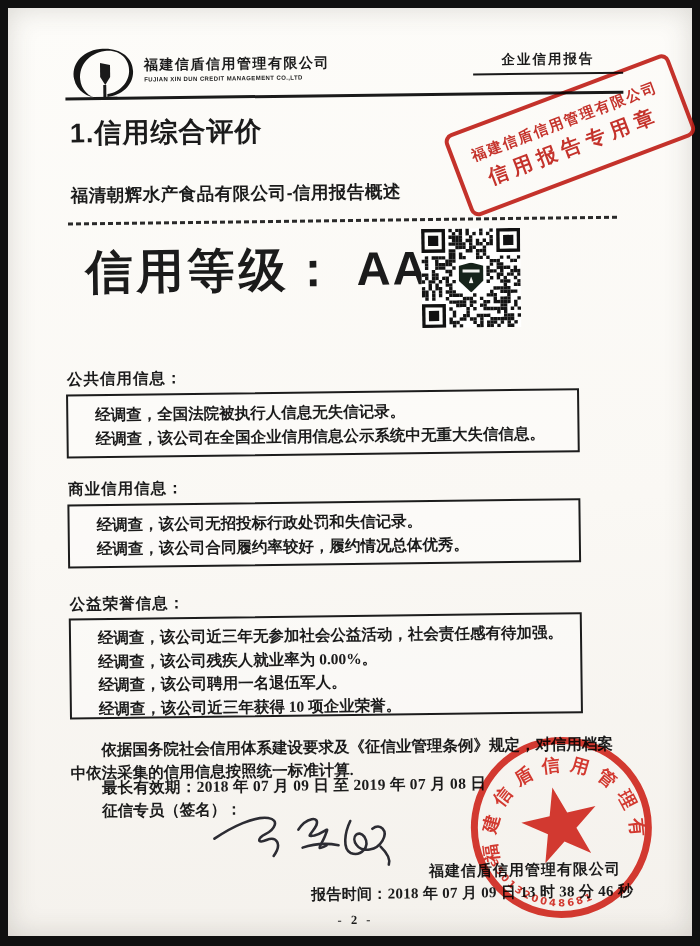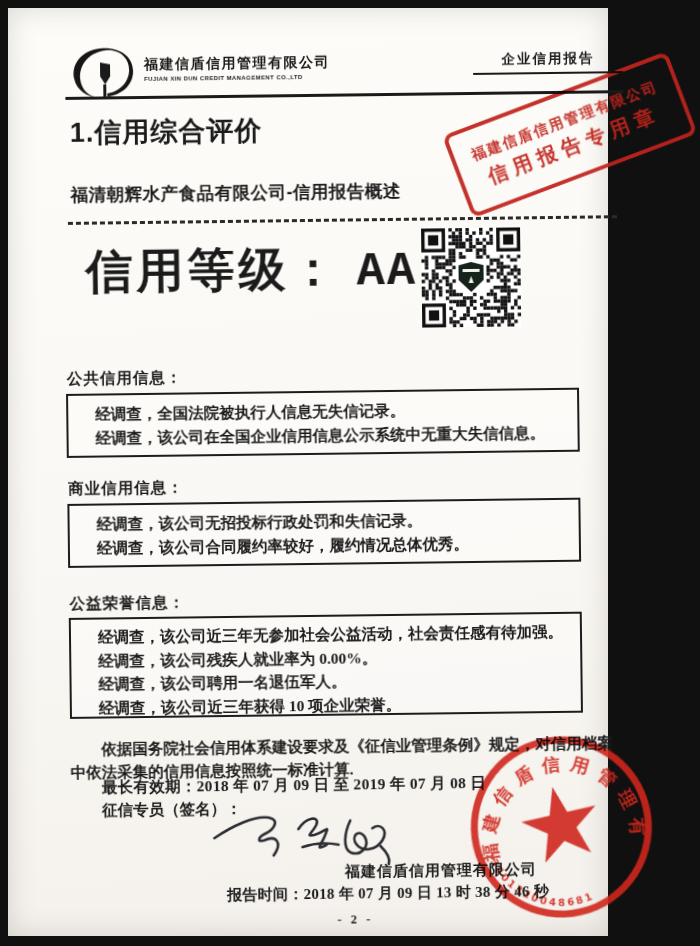--- a/index.html
+++ b/index.html
@@ -1,18 +1,18 @@
 <!DOCTYPE html>
 <html><head>
 <meta charset="utf-8">
 <style>
   html,body{margin:0;padding:0;background:#101010;width:700px;height:946px;overflow:hidden;}
   *{box-sizing:border-box;}
   .paper{
-    position:absolute;left:8px;top:8px;width:600px;height:928px;
+    position:absolute;left:8px;top:8px;width:684px;height:928px;
     background:linear-gradient(175deg,#fdfcf9 0%,#faf8f4 55%,#f4f1ec 100%);
     box-shadow:inset 0 0 28px rgba(60,55,45,.18);
     font-family:"Liberation Serif","DejaVu Serif",serif;color:#1b1b1b;
   }
   .content{position:absolute;inset:0;transform:rotate(-0.7deg);}
   .abs{position:absolute;}
 
   
   .logo-mark{left:64px;top:34px;width:72px;height:60px;}
   .logo-text{left:141px;top:46px;font-family:"Liberation Sans","DejaVu Sans",sans-serif;}
@@ -35,21 +35,21 @@
   .title{left:66px;top:104px;font-size:27px;font-weight:800;letter-spacing:1px;
     font-family:"Liberation Sans","DejaVu Sans",sans-serif;}
   .subtitle{left:66px;top:172px;font-size:17.5px;font-weight:800;letter-spacing:.5px;
     font-family:"Liberation Sans","DejaVu Sans",sans-serif;}
   .dashed-rule{left:63px;top:211px;width:550px;height:3px;
     background:repeating-linear-gradient(90deg,#2a2a2a 0 5px,transparent 5px 8px);}
 
   
   .rating{left:80px;top:230px;font-size:47px;font-weight:800;letter-spacing:4px;white-space:nowrap;
     font-family:"Liberation Sans","DejaVu Sans",sans-serif;}
-  .rating .val{margin-left:16px;letter-spacing:2px;font-family:Liberation Mono, monospace;}
+  .rating .val{margin-left:16px;letter-spacing:2px;font-family:Liberation Sans, sans-serif;}
   .qr-wrap{left:416px;top:222px;width:99px;height:99px;background:#fff;}
   .qr-logo{position:absolute;left:37px;top:34px;width:25px;height:30px;background:#16231b;
     clip-path:polygon(50% 0,100% 11%,100% 60%,50% 100%,0 60%,0 11%);}
   .qr-logo .bar{position:absolute;left:4px;top:7px;width:17px;height:3px;background:#f2f2ef;}
   .qr-logo .dot{position:absolute;left:10px;top:14px;width:5px;height:7px;background:#f2f2ef;
     clip-path:polygon(50% 0,100% 100%,0 100%);}
 
   
   .sec-head{left:60px;font-size:15.5px;font-weight:800;letter-spacing:1px;
     font-family:"Liberation Sans","DejaVu Sans",sans-serif;}

